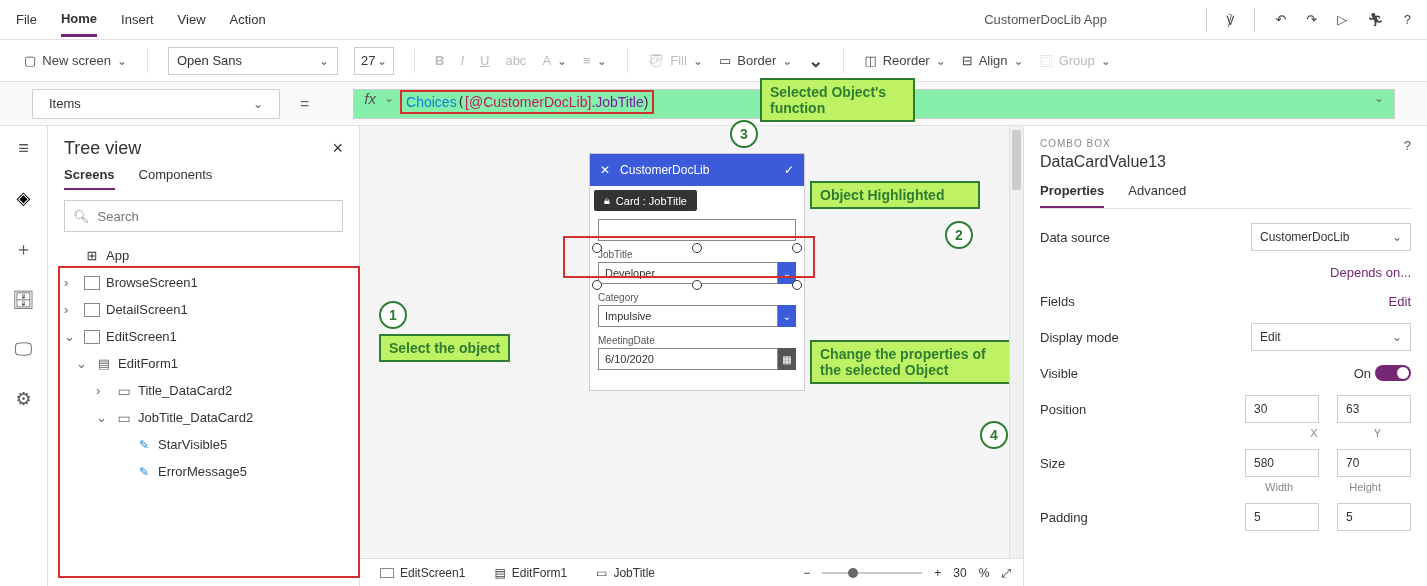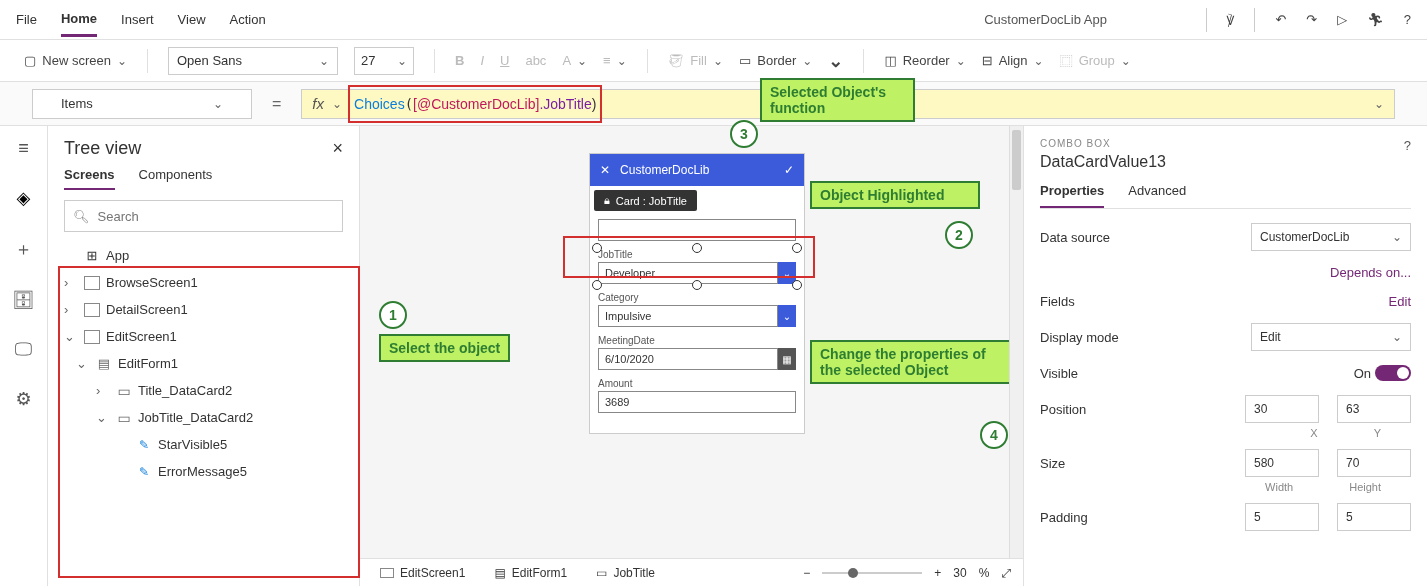--- a/index.html
+++ b/index.html
@@ -12,35 +12,35 @@
 .menubar .app-name { position: absolute; right: 320px; color: #555; }
 .menubar .right-icons { position: absolute; right: 16px; display: flex; gap: 20px; align-items: center; }
 .menubar .right-icons span { cursor: pointer; color: #444; }
 .vsep { width: 1px; height: 24px; background: #ccc; }
 
 
 .ribbon { height: 42px; display: flex; align-items: center; padding: 0 24px; gap: 16px; border-bottom: 1px solid #e0e0e0; }
 .rib-btn { display: inline-flex; align-items: center; gap: 6px; color: #444; cursor: pointer; }
 .rib-sep { width: 1px; height: 24px; background: #e0e0e0; margin: 0 4px; }
 .font-select { width: 170px; height: 28px; border: 1px solid #ccc; padding: 0 8px; display: flex; align-items: center; justify-content: space-between; }
-.size-select { width: 60px; height: 28px; border: 1px solid #ccc; padding: 0 6px; display: flex; align-items: center; justify-content: space-between; }
+.size-select { width: 40px; height: 28px; border: 1px solid #ccc; padding: 0 6px; display: flex; align-items: center; justify-content: space-between; }
 .disabled { color: #bbb; }
 
 
 .formula-bar { height: 44px; display: flex; align-items: center; padding: 0 32px; gap: 12px; border-bottom: 1px solid #e0e0e0; background: #fafafa; }
-.prop-select { width: 220px; height: 30px; border: 1px solid #ccc; background: #fff; padding: 0 28px; display: flex; align-items: center; justify-content: space-between; }
+.prop-select { width: 248px; height: 30px; border: 1px solid #ccc; background: #fff; padding: 0 16px; display: flex; align-items: center; justify-content: space-between; }
 .eq { font-size: 16px; color: #666; padding: 0 8px; }
-.fx-box { flex: 1; height: 30px; background: #fef9c3; border: 1px solid #ccc; display: flex; align-items: center; padding: 0 10px; }
+.fx-box { flex: 1; height: 30px; background: #86efac; border: 1px solid #ccc; display: flex; align-items: flex-start; padding: 0 10px; margin-left: 24px; }
 .fx-label { font-style: italic; color: #555; font-size: 15px; margin-right: 8px; }
 .fx-chevron { color: #666; margin-right: 10px; }
 .fx-text { font-family: Consolas, monospace; font-size: 14px; }
 .fx-text .fn { color: #0b7dda; }
 .fx-text .ds { color: #c2185b; }
 .fx-text .fld { color: #7b1fa2; }
-.fx-highlight { border: 2px solid #d32f2f; padding: 9px 4px; margin-left: -4px; }
+.fx-highlight { border: 2px solid #d32f2f; padding: 2px 4px; margin-left: -4px; }
 .fx-expand { margin-left: auto; color: #666; cursor: pointer; }
 
 
 .main { display: flex; height: calc(100% - 126px); }
 
 
 .leftrail { width: 48px; border-right: 1px solid #e0e0e0; display: flex; flex-direction: column; align-items: center; padding-top: 12px; gap: 28px; }
 .leftrail div { cursor: pointer; color: #555; font-size: 18px; }
 
 
@@ -309,26 +309,20 @@
         </div>
         <div class="form-field">
           <label>MeetingDate</label>
           <div class="inp-row">
             <div class="inp">
                 <span>6/10/2020</span>
               </div>
             <div class="dd-btn" style="background:#555">▦</div>
           </div>
         </div>
-        <div class="form-field">
-          <label>Amount</label>
-          <div class="inp">
-              <span>3689</span>
-            </div>
-        </div>
       </div>
     </div>
 
     <div class="red-box-sel"></div>
 
     <div class="ann-num" style="top:-6px; left:370px">3</div>
     <div class="ann" style="top:-48px; left:400px; width:155px">Selected Object's function</div>
     <div class="ann-num" style="top:175px; left:19px">1</div>
     <div class="ann" style="top:208px; left:19px">Select the object</div>
     <div class="ann" style="top:55px; left:450px; width:170px">Object Highlighted</div>

